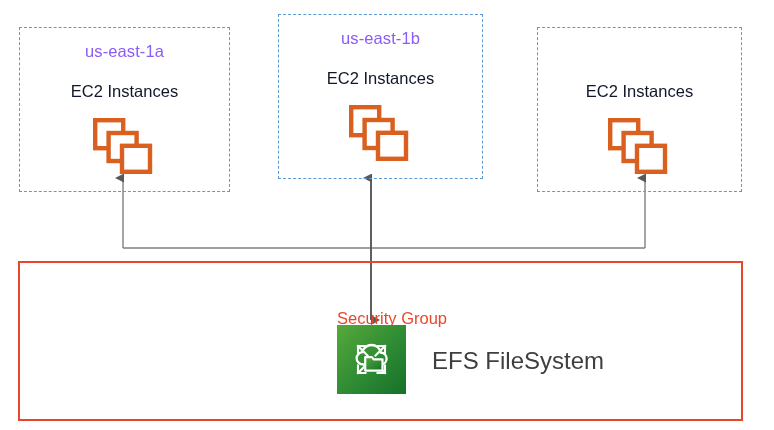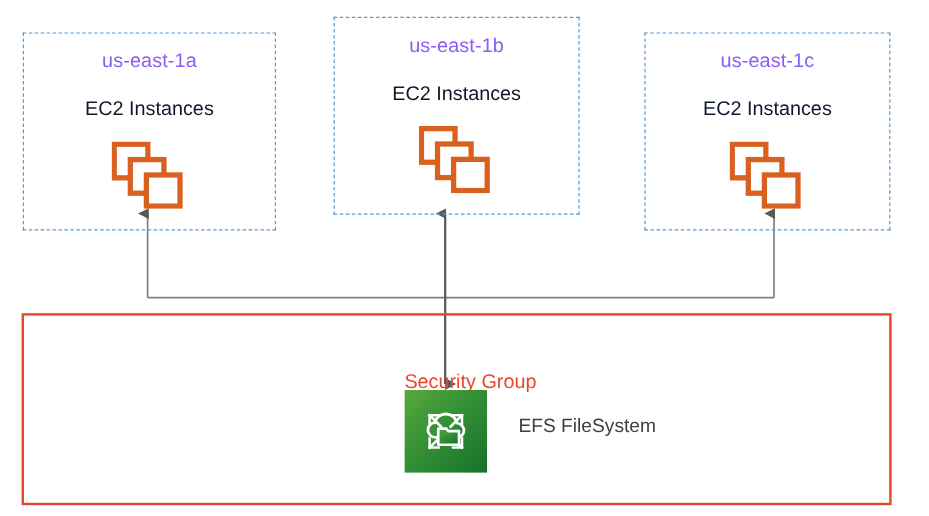--- a/index.html
+++ b/index.html
@@ -73,21 +73,21 @@
 
   
   .efs-icon {
     position: absolute;
     width: 69px;
     height: 69px;
   }
   .efs-label {
     position: absolute;
     color: #3F3F3F;
-    font-size: 16px;
+    font-size: 24px;
     white-space: nowrap;
   }
 
   
   .wires {
     position: absolute;
     left: 0;
     top: 0;
     width: 774px;
     height: 430px;
@@ -133,21 +133,20 @@
     <div class="az-title">us-east-1b</div>
     <div class="az-sub">EC2 Instances</div>
     <svg class="ec2-icon" viewBox="0 0 64 56" xmlns="http://www.w3.org/2000/svg">
       <rect x="2.2" y="2.2" width="28" height="28" fill="none" stroke="#D9601F" stroke-width="4.4"></rect>
       <rect x="15.6" y="15" width="28" height="28" fill="#ffffff" stroke="#D9601F" stroke-width="4.4"></rect>
       <rect x="29" y="27.8" width="28" height="26" fill="#ffffff" stroke="#D9601F" stroke-width="4.4"></rect>
     </svg>
   </div>
 
   <div class="az-box" style="left:537px; top:27px; width:205px; height:165px;">
-    <div class="az-title">us-east-1c</div>
     <div class="az-sub">EC2 Instances</div>
     <svg class="ec2-icon" viewBox="0 0 64 56" xmlns="http://www.w3.org/2000/svg">
       <rect x="2.2" y="2.2" width="28" height="28" fill="none" stroke="#D9601F" stroke-width="4.4"></rect>
       <rect x="15.6" y="15" width="28" height="28" fill="#ffffff" stroke="#D9601F" stroke-width="4.4"></rect>
       <rect x="29" y="27.8" width="28" height="26" fill="#ffffff" stroke="#D9601F" stroke-width="4.4"></rect>
     </svg>
   </div>
 
   <div class="sg-box" style="left:18px; top:261px; width:725px; height:160px;"></div>
 

